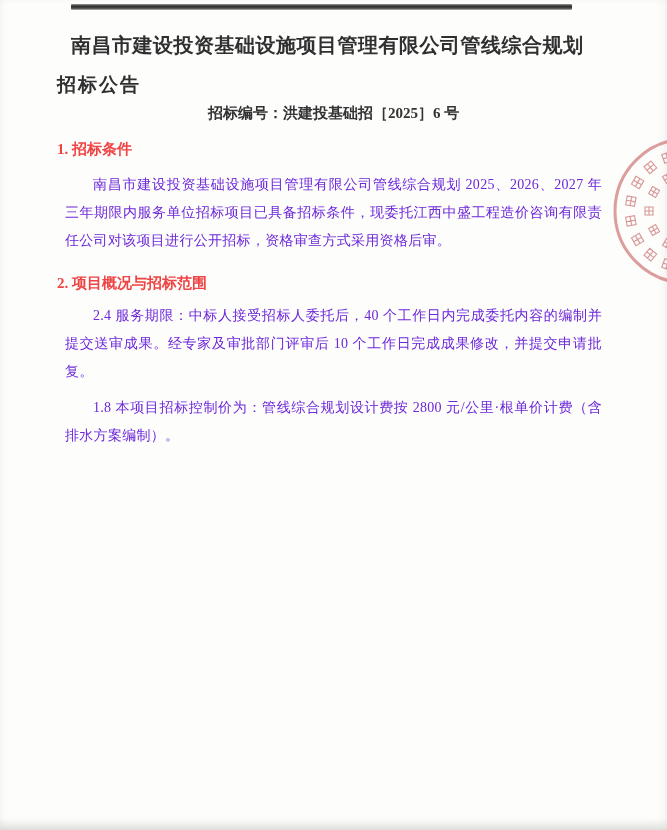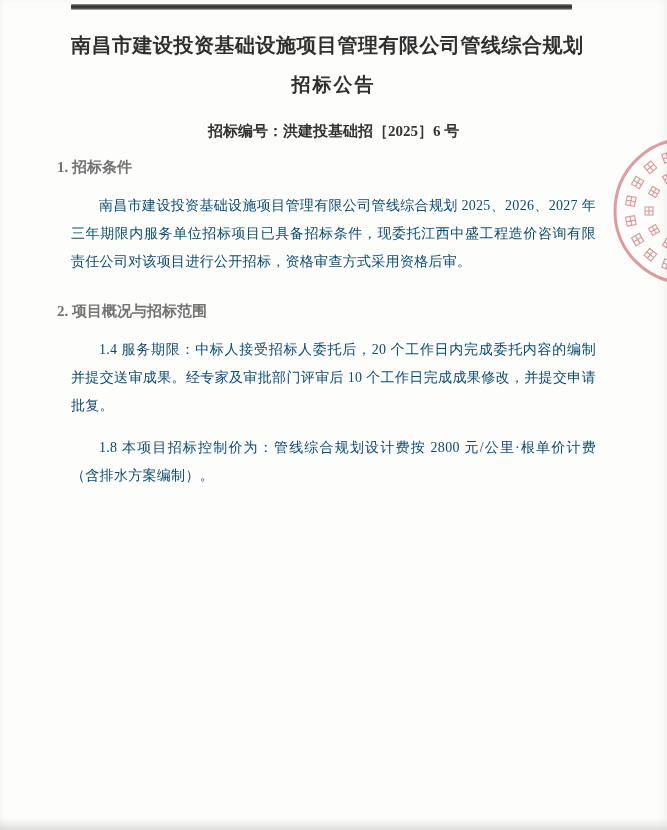--- a/index.html
+++ b/index.html
@@ -24,36 +24,36 @@
   }
   .content{position:absolute;left:57px;top:0;width:553px;}
   .doc-title{
     margin-top:25px;
     padding-left:14px;
     font-size:20px;font-weight:bold;line-height:41px;
     color:#2f2f2f;letter-spacing:0.5px;
   }
   .doc-title .tline{display:block;}
   .notice-title{
-    margin-top:5px;text-align:center;
+    margin-top:5px;text-align:left;
     font-size:19px;font-weight:bold;color:#2f2f2f;line-height:28px;
     letter-spacing:2px;
   }
   .tender-no{
-    margin-top:21px;text-align:center;
+    margin-top:3px;text-align:center;
     font-size:15px;font-weight:bold;color:#333;line-height:22px;
   }
   .section-heading{
-    font-size:15px;font-weight:bold;color:#737373;line-height:22px;
+    font-size:15px;font-weight:bold;color:#ef4444;line-height:22px;
   }
   .sh1{margin:14px 0 11px 0;}
-  .sh2{margin:24px 0 3px 0;}
+  .sh2{margin:17px 0 3px 0;}
   .para{
-    margin:14px;
-    font-size:14px;line-height:28px;color:#0c4a6e;
+    margin:8px;
+    font-size:14px;line-height:28px;color:#6d28d9;
     text-align:justify;text-indent:2em;
     letter-spacing:0.3px;
   }
   .stamp{
     position:absolute;left:592px;top:116px;width:190px;height:190px;
     opacity:0.78;filter:blur(0.4px);
     pointer-events:none;
   }
 </style>
 </head>
@@ -70,21 +70,21 @@
     </div>
 
     <div class="notice-title">招标公告</div>
 
     <div class="tender-no">招标编号：洪建投基础招［2025］6 号</div>
 
     <div class="section-heading sh1">1. 招标条件</div>
     <p class="para">南昌市建设投资基础设施项目管理有限公司管线综合规划 2025、2026、2027 年三年期限内服务单位招标项目已具备招标条件，现委托江西中盛工程造价咨询有限责任公司对该项目进行公开招标，资格审查方式采用资格后审。</p>
 
     <div class="section-heading sh2">2. 项目概况与招标范围</div>
-    <p class="para">1.4 服务期限：中标人接受招标人委托后，20 个工作日内完成委托内容的编制并提交送审成果。经专家及审批部门评审后 10 个工作日完成成果修改，并提交申请批复。</p>
+    <p class="para">2.4 服务期限：中标人接受招标人委托后，40 个工作日内完成委托内容的编制并提交送审成果。经专家及审批部门评审后 10 个工作日完成成果修改，并提交申请批复。</p>
     <p class="para">1.8 本项目招标控制价为：管线综合规划设计费按 2800 元/公里·根单价计费（含排水方案编制）。</p>
 
   </div>
 
   <div class="stamp">
     <svg id="stampSvg" width="190" height="190" viewBox="-95 -95 190 190" xmlns="http://www.w3.org/2000/svg">
         <circle r="72" fill="none" stroke="#c35a5a" stroke-width="3" opacity="0.75"></circle>
         <g transform="rotate(0) translate(0,-57)">
           <path d="M-4.5 -4.5H4.5V4.5H-4.5Z M-4.5 0H4.5 M0 -4.5V4.5" fill="none" stroke="#c35a5a" stroke-width="1.1" opacity="0.8"></path>
         </g>

